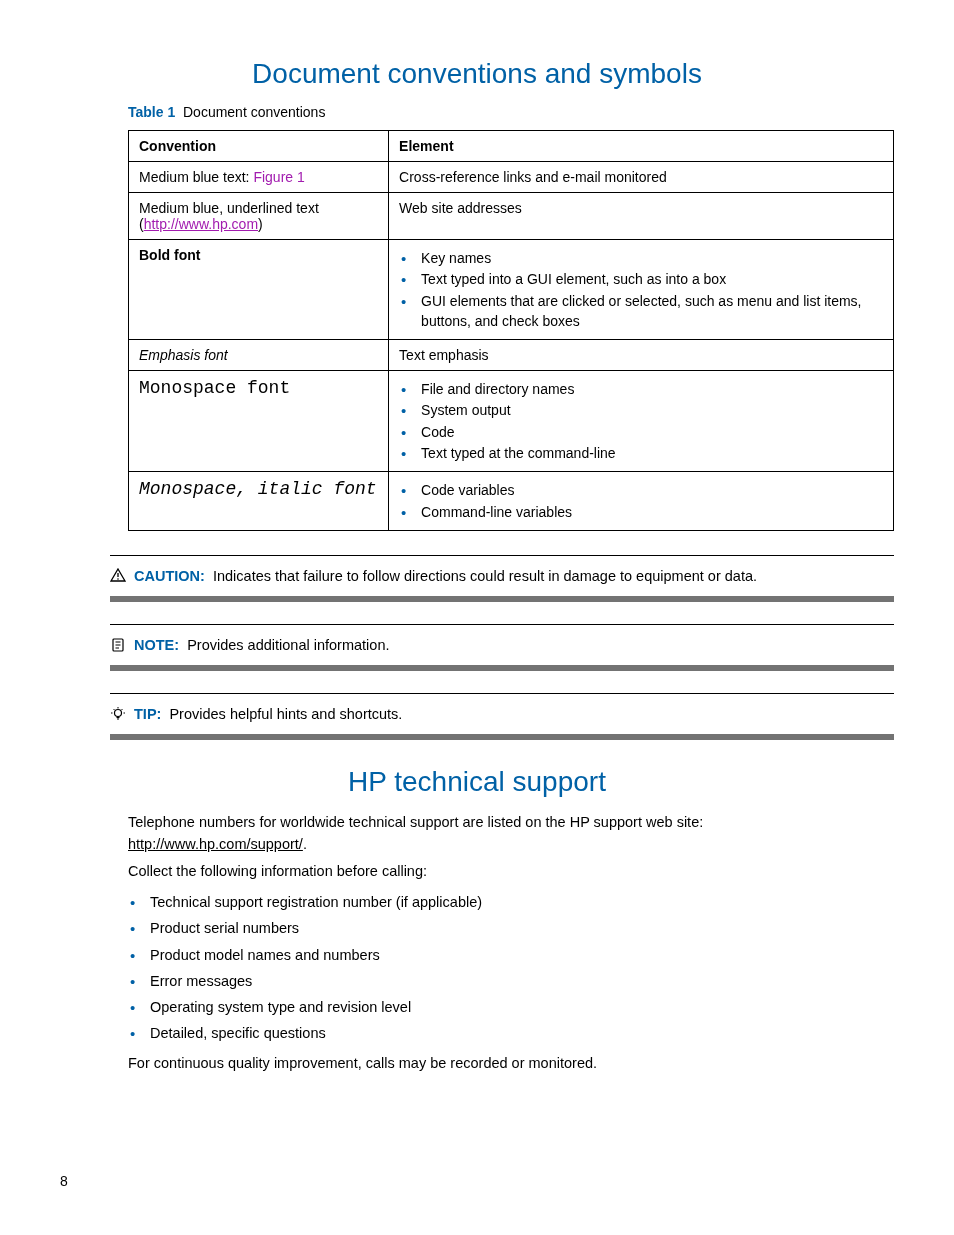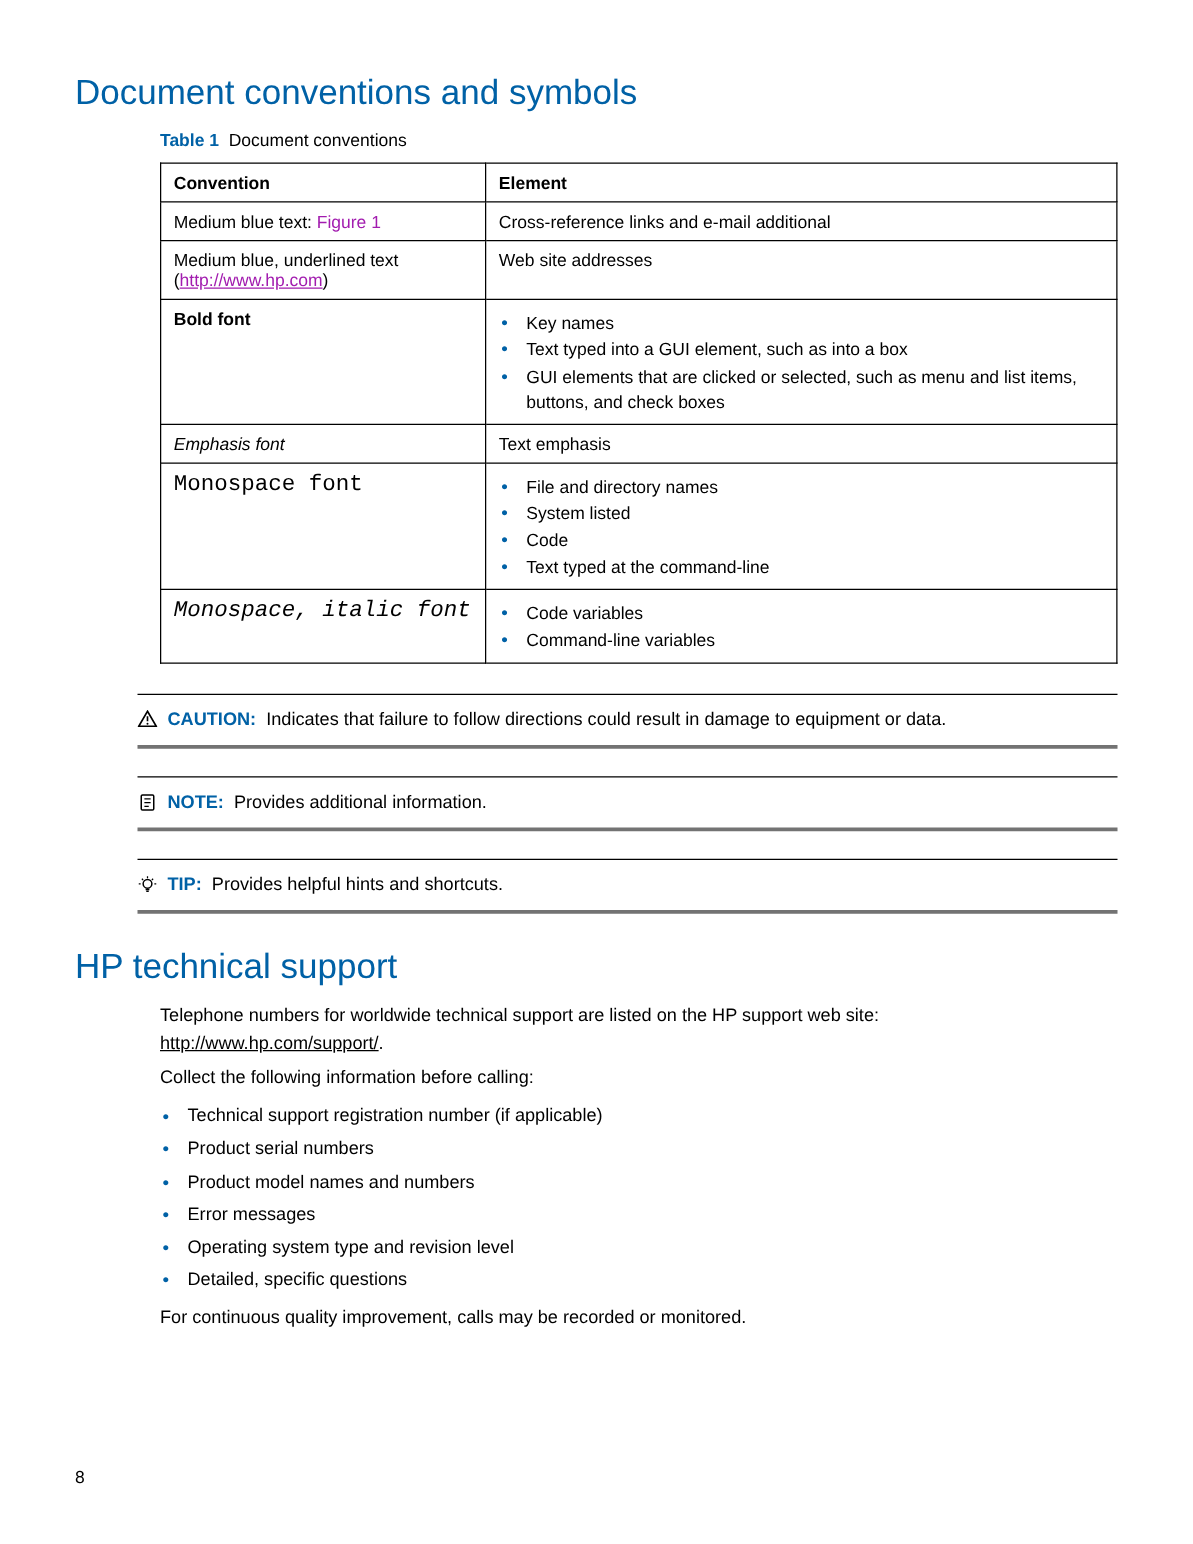--- a/index.html
+++ b/index.html
@@ -11,20 +11,21 @@
     width: 954px;
     box-sizing: border-box;
     font-weight: 300;
   }
   h1 {
     font-family: "Segoe UI Light", "Segoe UI", Arial, sans-serif;
     font-weight: 300;
     font-size: 28px;
     color: #0061a6;
     margin: 0 0 14px 0;
+    text-align: center;
   }
   .indent {
     margin-left: 68px;
   }
   .table-caption {
     font-size: 14px;
     margin: 0 0 10px 0;
   }
   .table-caption .lead {
     color: #0061a6;
@@ -71,21 +72,21 @@
   }
   .italic { font-style: italic; }
   .bold { font-weight: 700; }
   .mono { font-family: "Courier New", monospace; font-size: 18px; }
 
   .admon-block {
     margin: 0 0 0 50px;
   }
   .admon {
     border-top: 1px solid #000;
-    border-bottom: 3px solid #737373;
+    border-bottom: 6px solid #737373;
     padding: 12px 0;
     margin-top: 22px;
     font-size: 14.5px;
   }
   .admon + .admon { margin-top: 22px; }
   .admon .row {
     display: flex;
     align-items: flex-start;
     gap: 8px;
   }
@@ -142,21 +143,21 @@
   <table>
     <thead>
       <tr>
         <th class="col-conv">Convention</th>
         <th>Element</th>
       </tr>
     </thead>
     <tbody>
       <tr>
         <td><span>Medium blue text: </span><span class="blue-link">Figure 1</span></td>
-        <td>Cross-reference links and e-mail additional</td>
+        <td>Cross-reference links and e-mail monitored</td>
       </tr>
       <tr>
         <td>
           <span>Medium blue, underlined text</span><br>
           <span>(</span><span class="blue-link underlined">http://www.hp.com</span><span>)</span>
         </td>
         <td>Web site addresses</td>
       </tr>
       <tr>
         <td class="bold">Bold font</td>
@@ -170,21 +171,21 @@
       </tr>
       <tr>
         <td class="italic">Emphasis font</td>
         <td>Text emphasis</td>
       </tr>
       <tr>
         <td class="mono">Monospace font</td>
         <td>
           <ul class="bul">
             <li>File and directory names</li>
-            <li>System listed</li>
+            <li>System output</li>
             <li>Code</li>
             <li>Text typed at the command-line</li>
           </ul>
         </td>
       </tr>
       <tr>
         <td class="mono italic">Monospace, italic font</td>
         <td>
           <ul class="bul">
             <li>Code variables</li>

